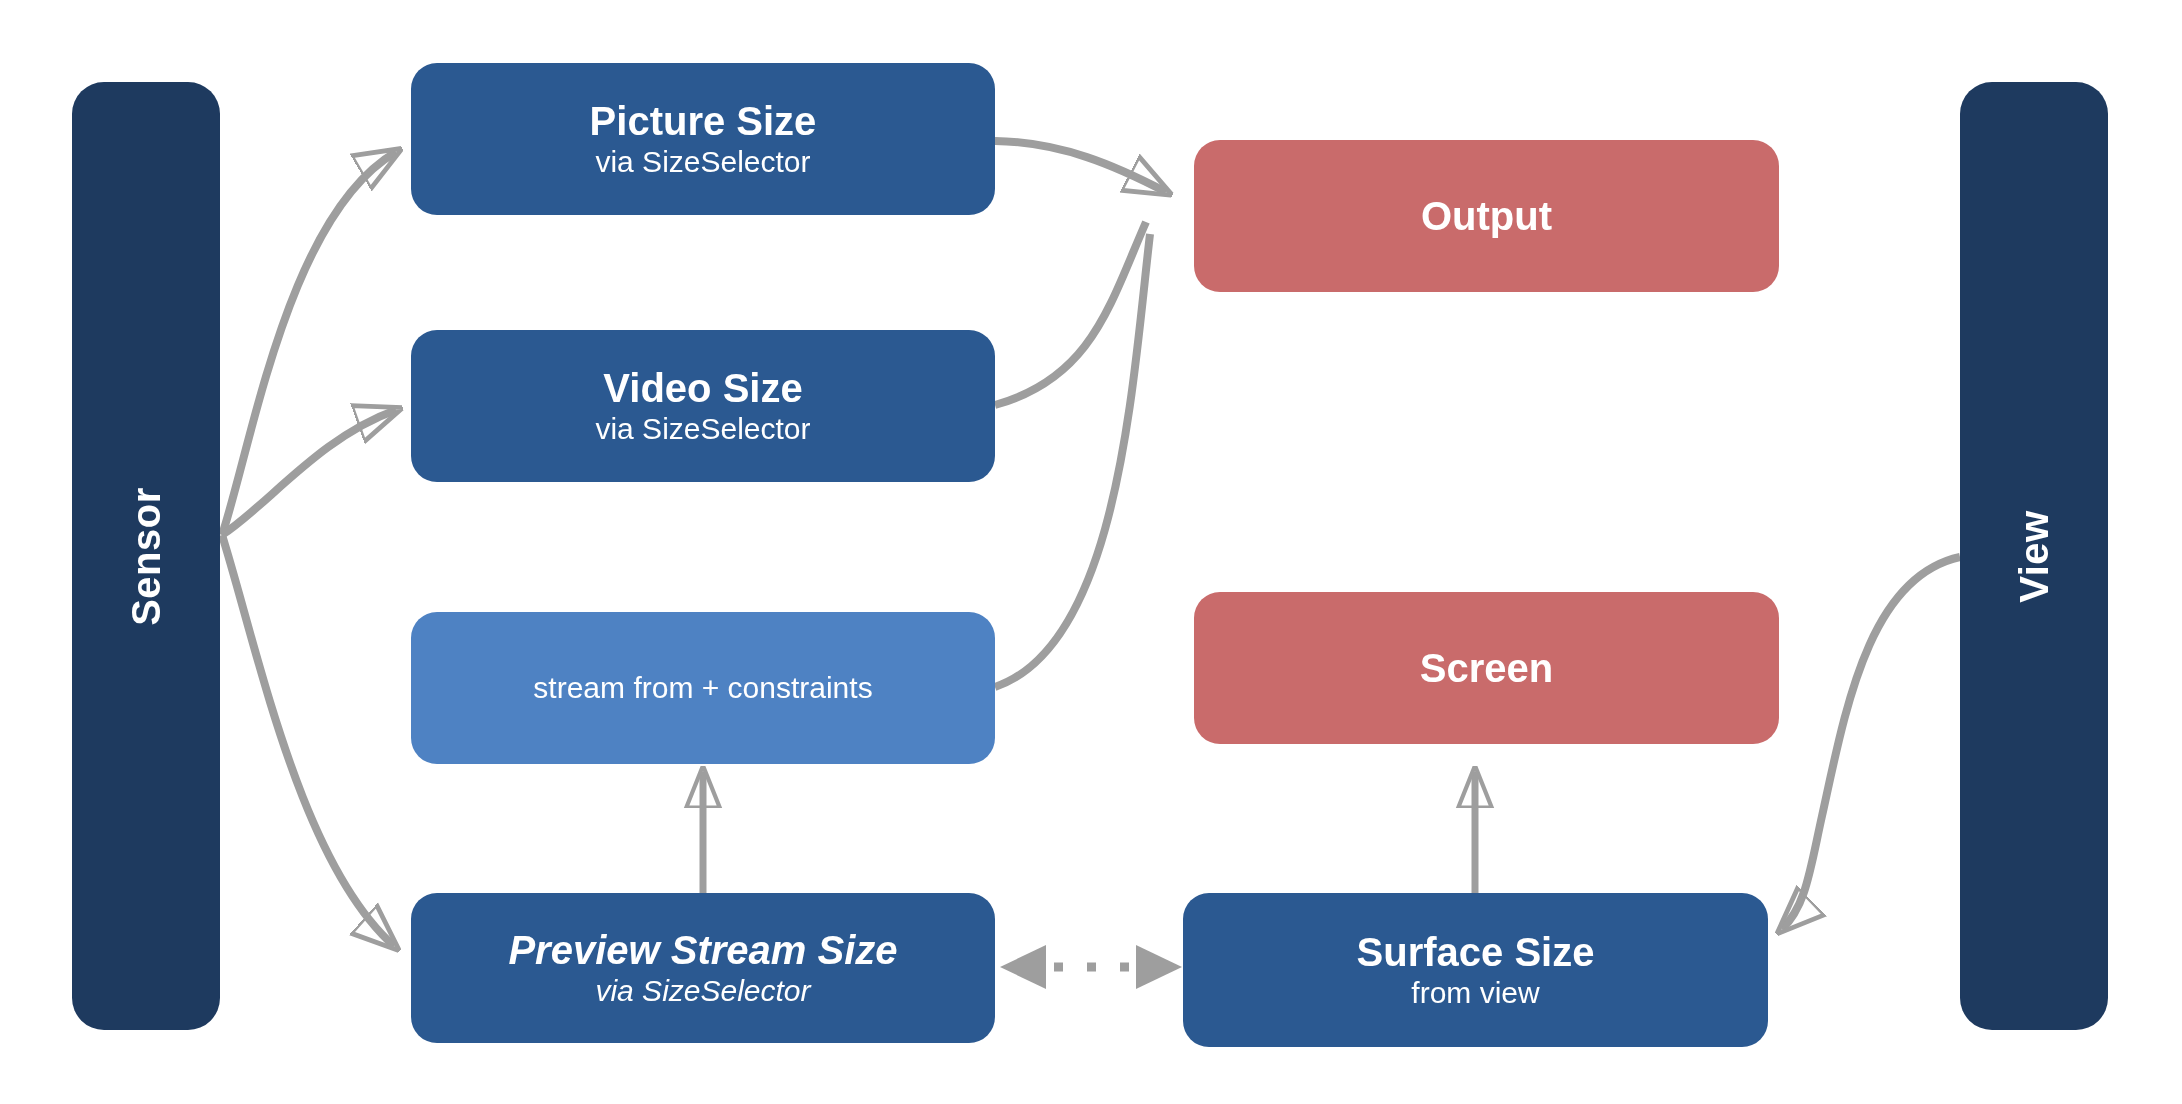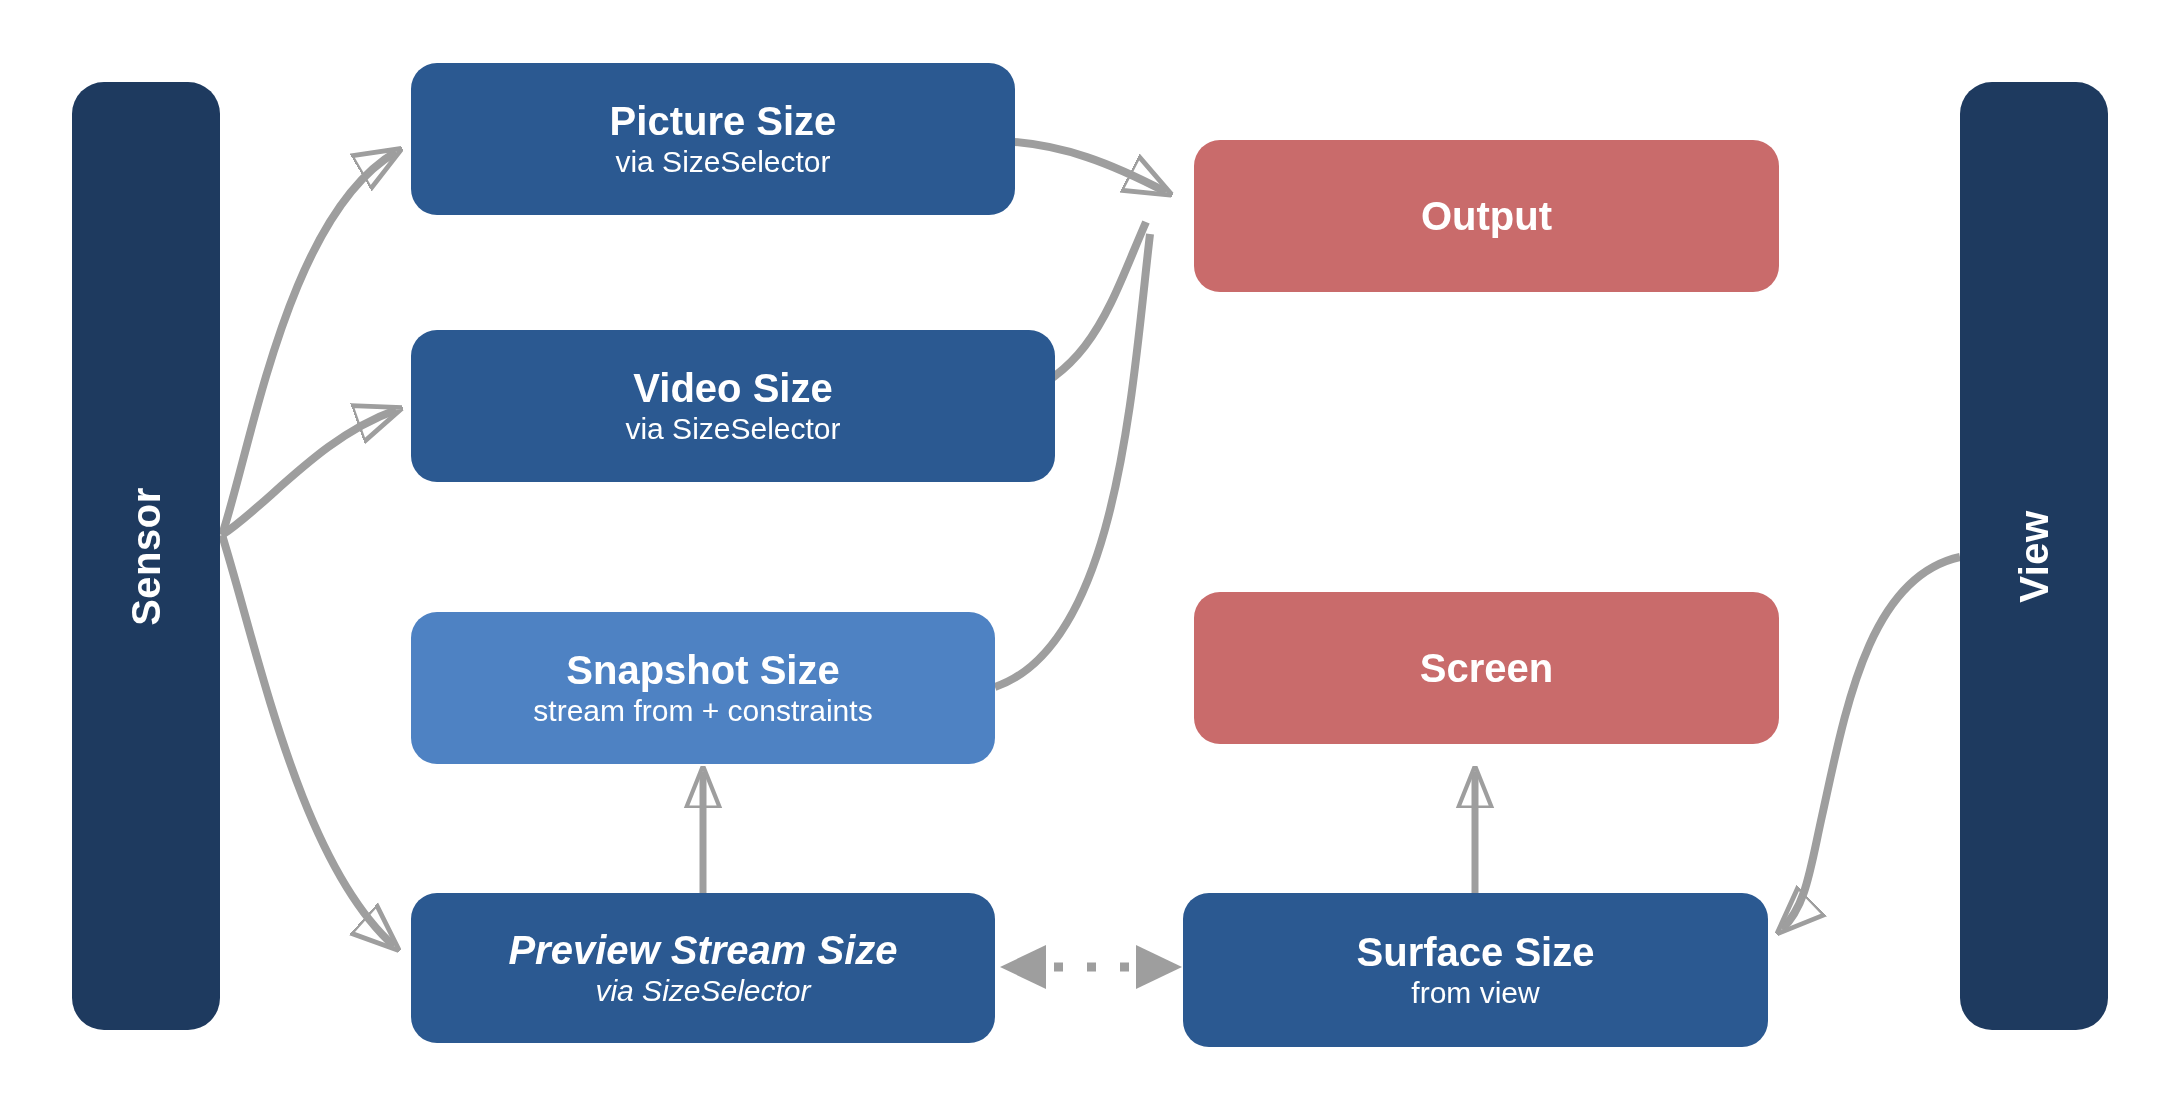--- a/index.html
+++ b/index.html
@@ -54,22 +54,22 @@
     line-height: 1.2;
     margin-top: 0;
   }
   .node-blue  { background: #2b5991; }
   .node-light { background: #4e82c3; }
   .node-red   { background: #c96b6b; margin-left: 11px; }
 
   
   #rail-sensor { left: 72px;  top: 82px; height: 948px; }
   #rail-view   { left: 1960px; top: 82px; height: 948px; }
-  #node-picture  { left: 411px;  top: 63px;  width: 584px; height: 152px; padding-left: 20px; }
-  #node-video    { left: 411px;  top: 330px; width: 644px; height: 152px; }
+  #node-picture  { left: 411px;  top: 63px;  width: 584px; height: 152px; }
+  #node-video    { left: 411px;  top: 330px; width: 584px; height: 152px; }
   #node-snapshot { left: 411px;  top: 612px; width: 584px; height: 152px; }
   #node-preview  { left: 411px;  top: 893px; width: 584px; height: 150px; font-style: italic; }
   #node-output   { left: 1183px; top: 140px; width: 585px; height: 152px; }
   #node-screen   { left: 1183px; top: 592px; width: 585px; height: 152px; }
   #node-surface  { left: 1183px; top: 893px; width: 585px; height: 154px; }
 </style>
 </head>
 <body>
 
 <div class="canvas">
@@ -110,21 +110,20 @@
     <div class="node-title">Picture Size</div>
     <div class="node-sub">via SizeSelector</div>
   </div>
 
   <div class="node node-blue" id="node-video">
     <div class="node-title">Video Size</div>
     <div class="node-sub">via SizeSelector</div>
   </div>
 
   <div class="node node-light" id="node-snapshot">
-    <div class="node-title">Snapshot Size</div>
     <div class="node-sub">stream from + constraints</div>
   </div>
 
   <div class="node node-blue" id="node-preview">
     <div class="node-title">Preview Stream Size</div>
     <div class="node-sub">via SizeSelector</div>
   </div>
 
   <div class="node node-red" id="node-output">
     <div class="node-title">Output</div>

